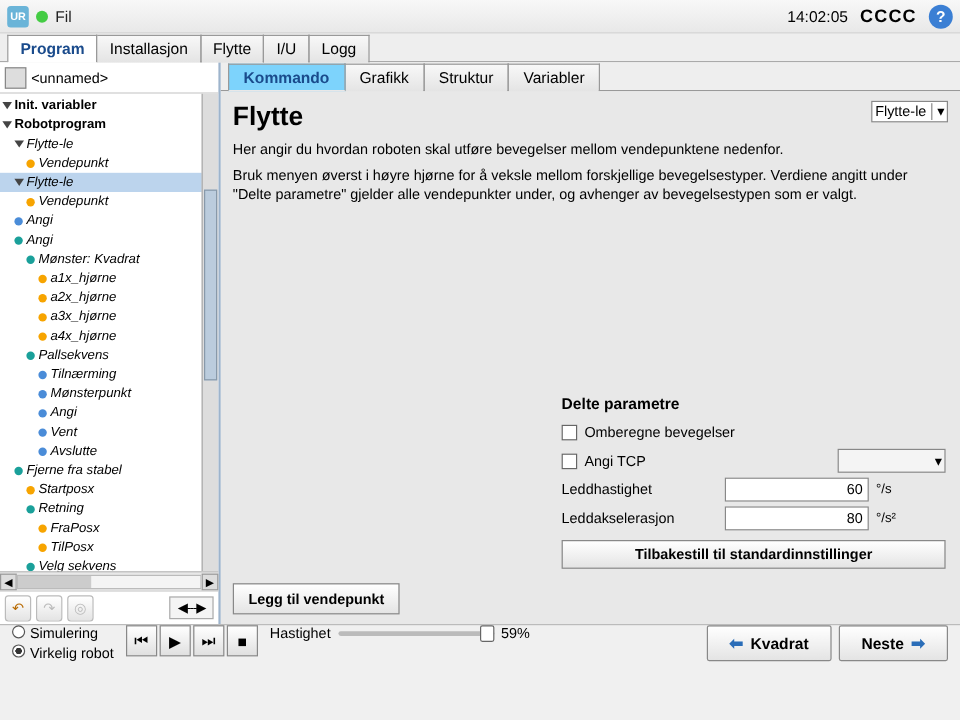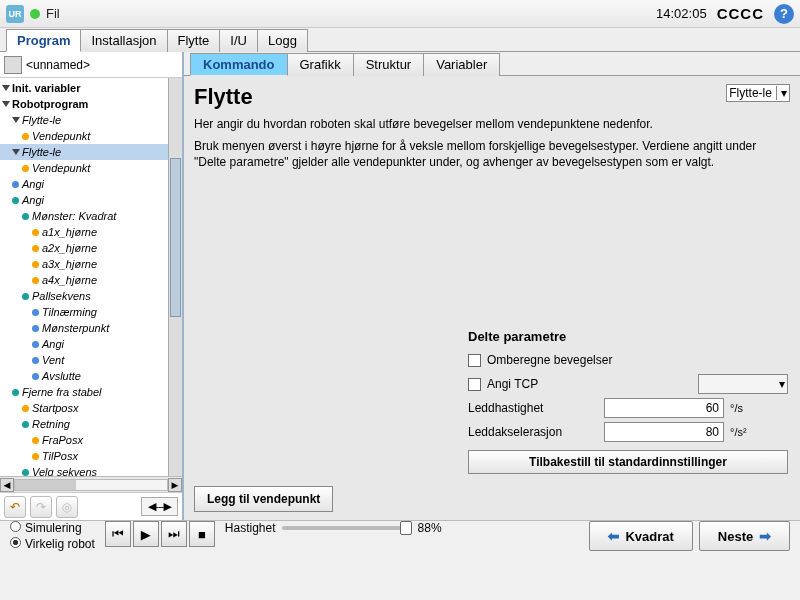--- a/index.html
+++ b/index.html
@@ -325,21 +325,21 @@
     <div class="pb">⏮</div>
     <div class="pb">▶</div>
     <div class="pb">⏭</div>
     <div class="pb">■</div>
   </div>
   <div class="speed">
     <span>Hastighet</span>
     <div class="slider">
         <div class="th"></div>
       </div>
-    <span>88%</span>
+    <span>59%</span>
   </div>
   <div class="navbtns">
     <button class="bigbtn">
         <span class="arrow-l">⬅</span>
         <span>Kvadrat</span>
       </button>
     <button class="bigbtn">
         <span>Neste</span>
         <span class="arrow-r">➡</span>
       </button>

